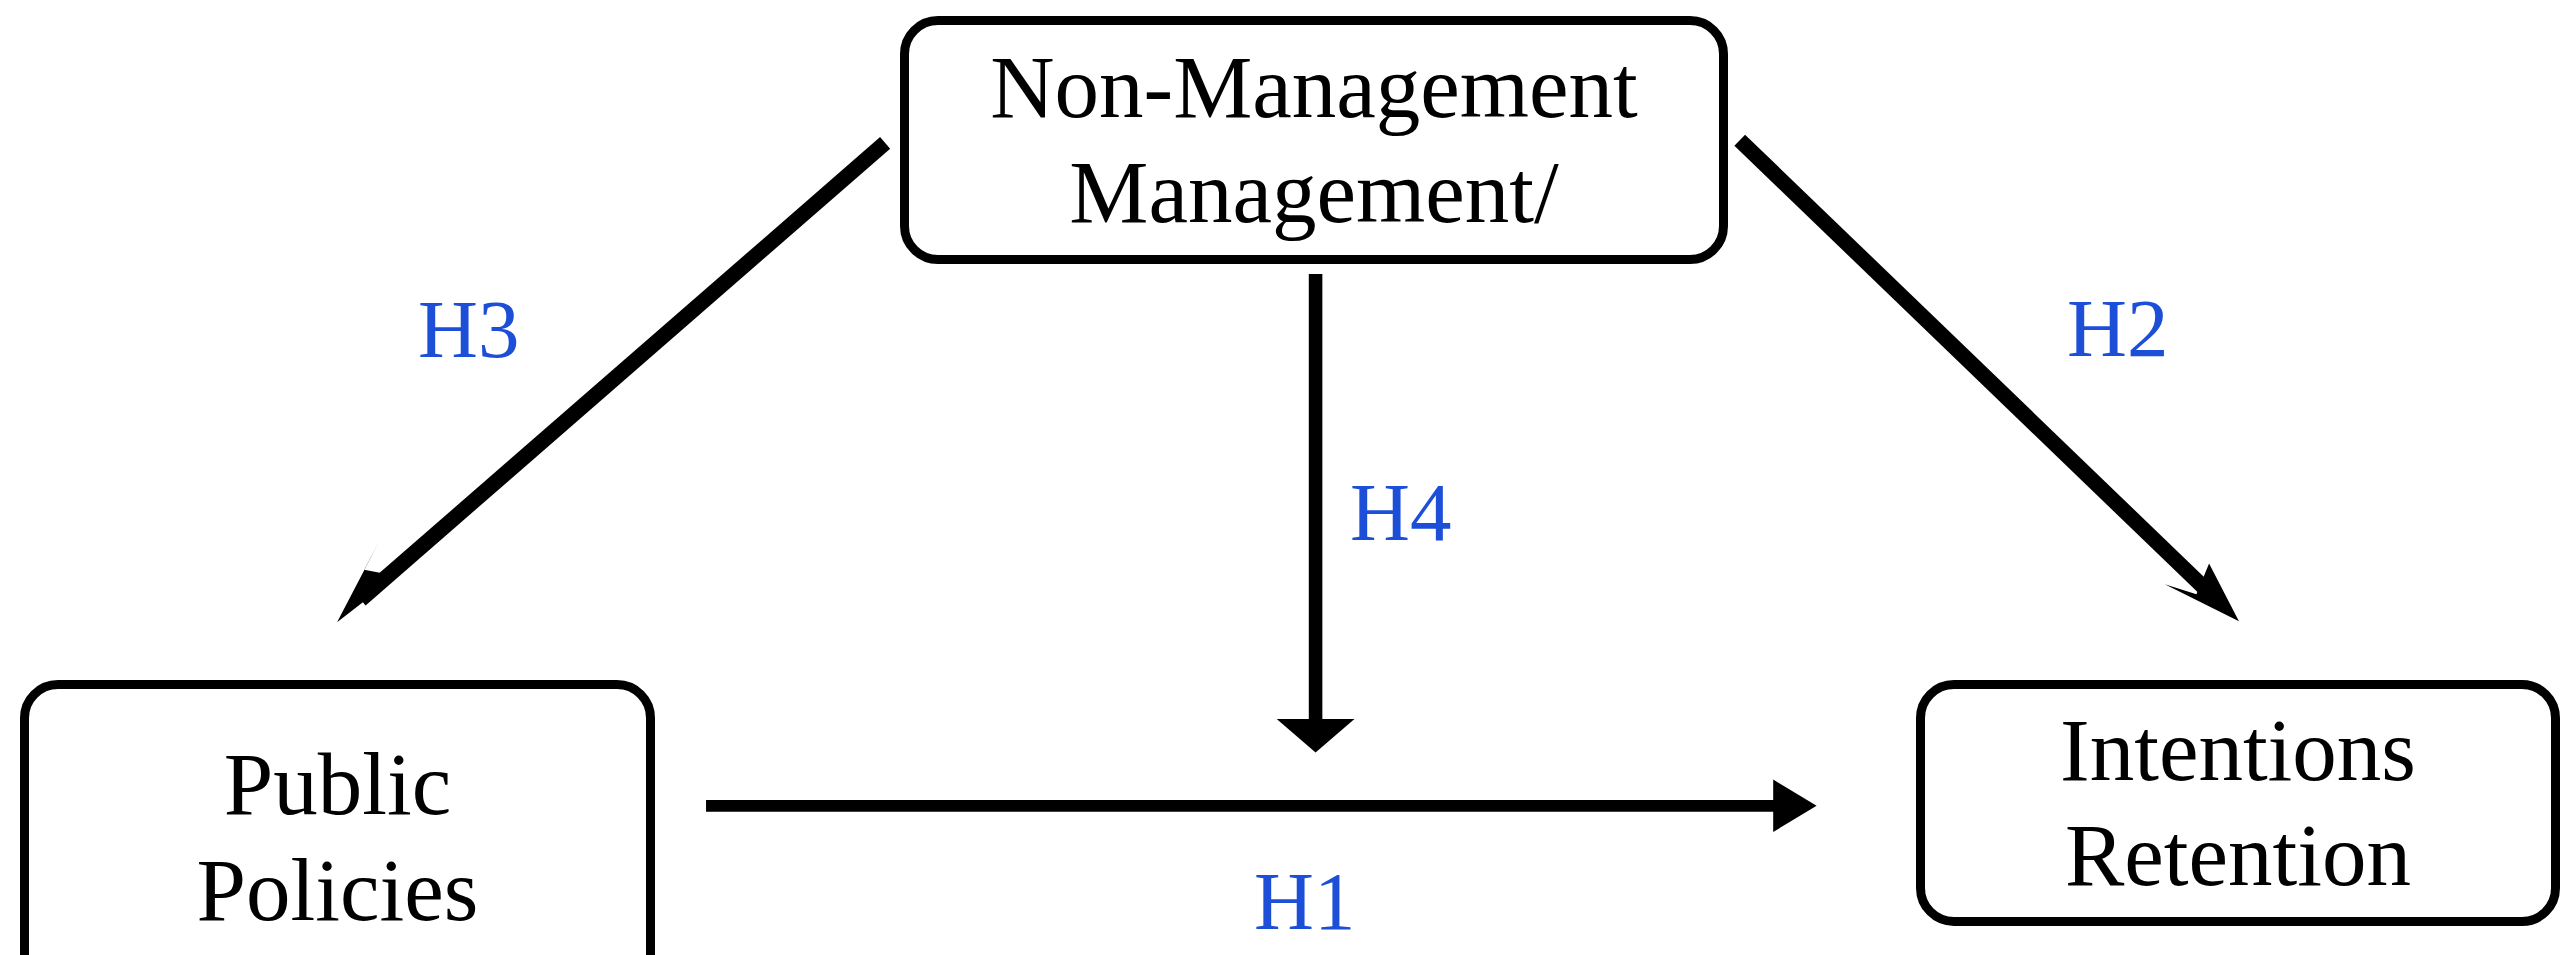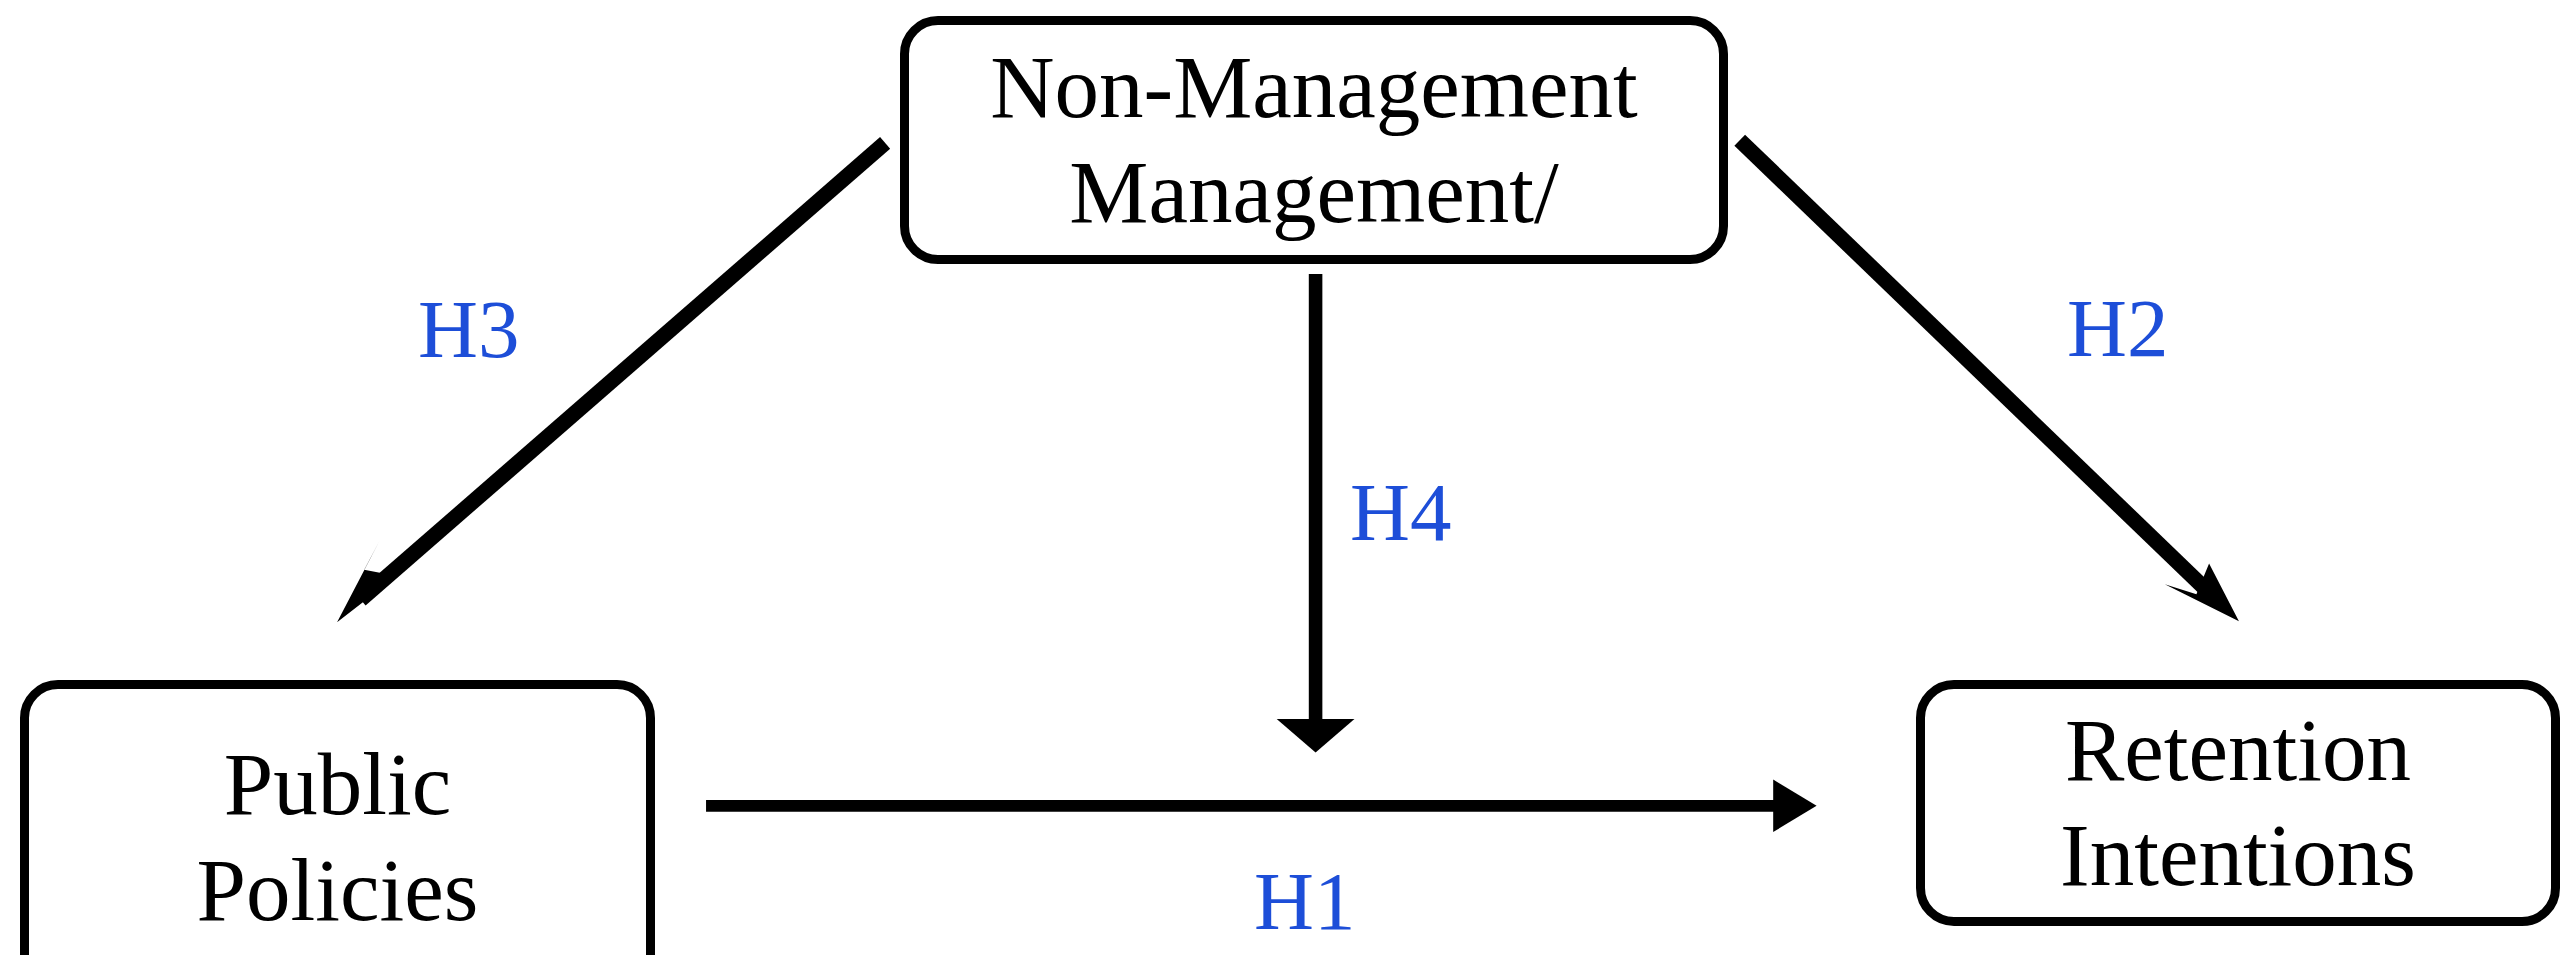--- a/index.html
+++ b/index.html
@@ -111,22 +111,22 @@
     <span class="node-line">Non-Management</span>
     <span class="node-line">Management/</span>
   </div>
 
   <div class="node-box" id="node-public-policies">
     <span class="node-line">Public</span>
     <span class="node-line">Policies</span>
   </div>
 
   <div class="node-box" id="node-retention-intentions">
+    <span class="node-line">Intentions</span>
     <span class="node-line">Retention</span>
-    <span class="node-line">Intentions</span>
   </div>
 
   <div class="edge-label" id="label-h3">H3</div>
 
   <div class="edge-label" id="label-h2">H2</div>
 
   <div class="edge-label" id="label-h4">H4</div>
 
   <div class="edge-label" id="label-h1">H1</div>
 

